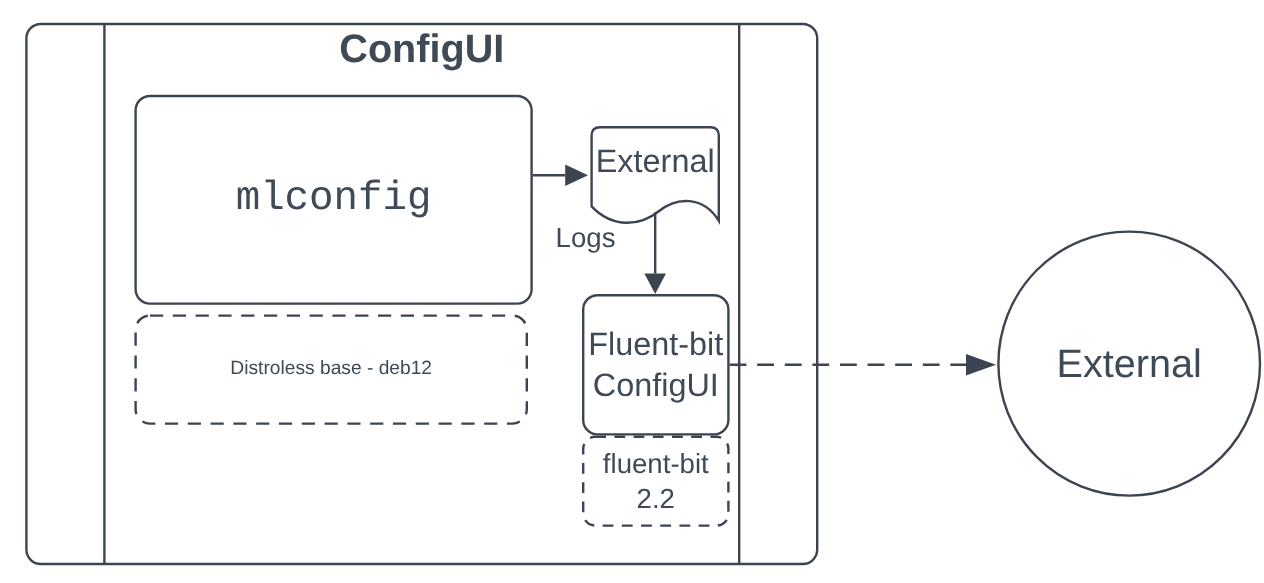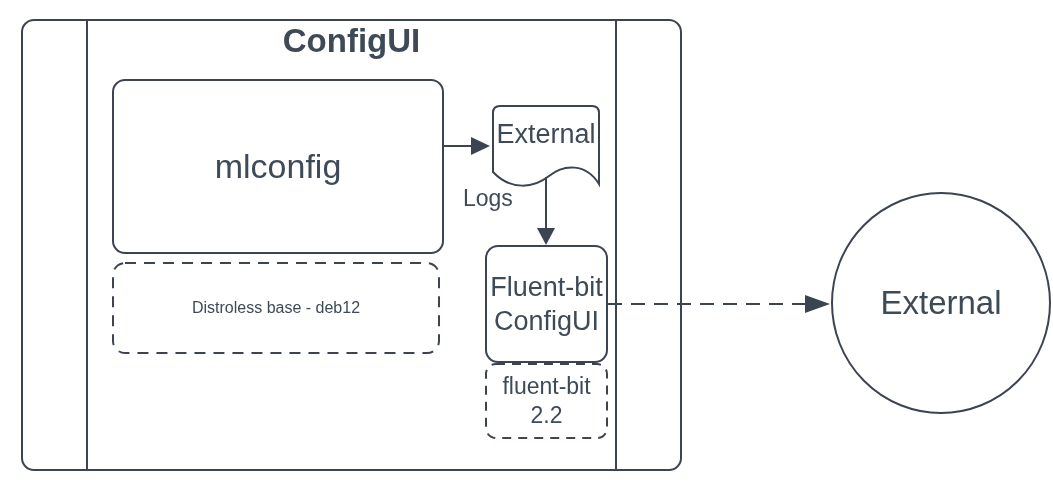--- a/index.html
+++ b/index.html
@@ -41,21 +41,21 @@
     color: var(--text);
     line-height: 1.2;
     white-space: pre;
   }
   .label.col { flex-direction: column; }
   .title-label {
     font-size: 33px;
     font-weight: bold;
     left: 87px; top: 22px; width: 529px; height: 38px;
   }
-  .mlconfig-label  { left: 113px; top: 80px;  width: 330px; height: 173px; font-size: 34px; }
+  .mlconfig-label  { left: 113px; top: 80px;  width: 330px; height: 173px; font-size: 34px; font-family: Liberation Mono, monospace; }
   .distroless-label{ left: 113px; top: 263px; width: 326px; height: 90px;  font-size: 16px; }
   .console-label   { left: 493px; top: 106px; width: 106px; height: 56px;  font-size: 27px; }
   .logs-label      { left: 463px; top: 186px; height: 26px; font-size: 23px; justify-content: flex-start; }
   .sidecar-label   { left: 486px; top: 246px; width: 121px; height: 116px; font-size: 27px; line-height: 34px; }
   .version-label   { left: 486px; top: 364px; width: 121px; height: 74px;  font-size: 23px; line-height: 29px; }
   .external-label  { left: 832px; top: 193px; width: 218px; height: 220px; font-size: 33px; line-height: 38px; gap: 24px; }
 </style>
 </head>
 <body>
 

